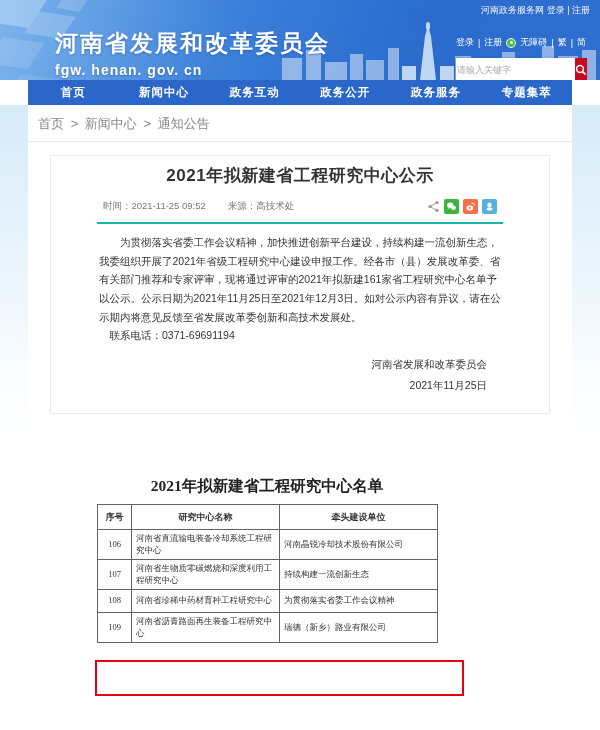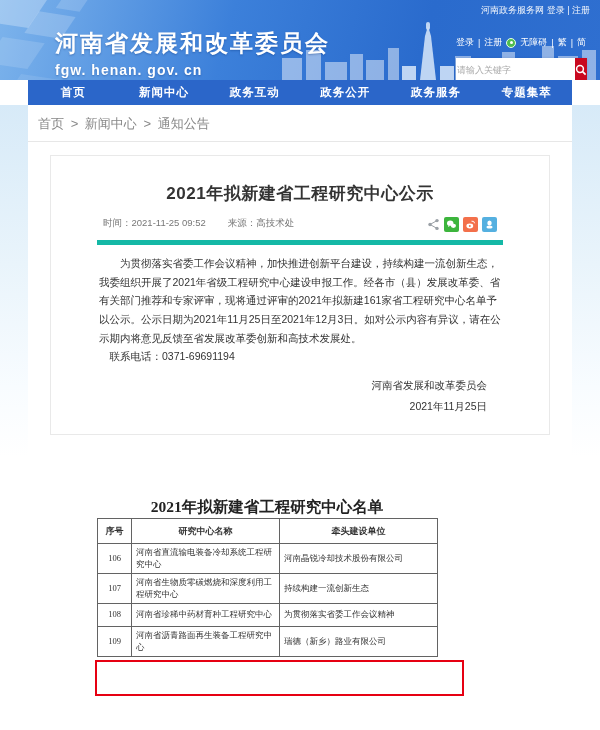--- a/index.html
+++ b/index.html
@@ -41,41 +41,41 @@
     font-weight:600; cursor:pointer; letter-spacing:1px; }
 
   
   .band { background:linear-gradient(180deg,#d7eaf8 0%,#e9f4fb 45%,#f8fcff 80%,#fff 100%); }
   .main { margin:0 28px; background:#fff; min-height:330px; padding-bottom:22px; }
   .breadcrumb { font-size:13px; color:#888; padding:10px 10px 8px; }
   .breadcrumb span { margin-right:3px; }
   .crumb { cursor:pointer; }
   .bc-divider { border-bottom:1px solid #e7e7e7; }
 
-  .card { border:1px solid #e9e9e9; margin:13px 22px 0; padding:18px 46px 18px; background:#fff; }
+  .card { border:1px solid #e9e9e9; margin:13px 22px 0; padding:0 46px 18px; background:#fff; }
   .article-title { text-align:center; font-size:17px; color:#333; font-weight:600;
     margin:8px 0 12px; letter-spacing:.5px; }
-  .meta-row { display:flex; font-size:9.5px; color:#777;
-    border-bottom:5px solid #14b8a6; padding:0 6px 8px; }
+  .meta-row { display:flex; align-items:center; font-size:9.5px; color:#777;
+    border-bottom:2px solid #14b8a6; padding:0 6px 8px; }
   .meta-item { margin-right:22px; }
   .share-group { margin-left:auto; display:flex; align-items:center; gap:4px; }
   .share-sq { width:15px; height:15px; border-radius:2px; display:flex; align-items:center;
     justify-content:center; cursor:pointer; }
 
   .article-body { font-size:10.5px; color:#333; line-height:1.78; margin-top:9px; padding:0 2px; }
   .p-indent { text-indent:2em; }
   .p-contact { text-indent:1em; }
   .sig-block { text-align:right; padding-right:16px; margin-top:9px; line-height:1.95; font-size:10.5px; color:#333; }
   .attachment { margin-top:15px; font-size:10.5px; color:#333; text-indent:.5em; }
   .attachment a { color:#333; text-decoration:none; cursor:pointer; }
 
   
   .sheet { width:340px; margin-left:97px; margin-top:40px; position:relative;
     font-family:"Liberation Serif","DejaVu Serif",serif; }
-  .sheet-title { text-align:center; font-size:15.5px; font-weight:bold; color:#222; }
+  .sheet-title { text-align:center; font-size:15.5px; font-weight:bold; color:#222; margin-bottom:7px; }
   table.xls { border-collapse:collapse; width:100%; table-layout:fixed; color:#333; }
   table.xls th, table.xls td { border:1px solid #636363; padding:3px 4px; font-size:8.5px;
     line-height:1.35; overflow:hidden; }
   table.xls th { text-align:center; font-weight:bold; font-size:9px; height:25px; }
   col.c-no { width:34px; } col.c-name { width:148px; } col.c-org { width:158px; }
   td.no { text-align:center; }
   tr.r2 td { height:30px; } tr.r1 td { height:23px; }
 
   .highlight-box { position:absolute; border:2px solid #e60012; pointer-events:none; z-index:5; }
 </style>

